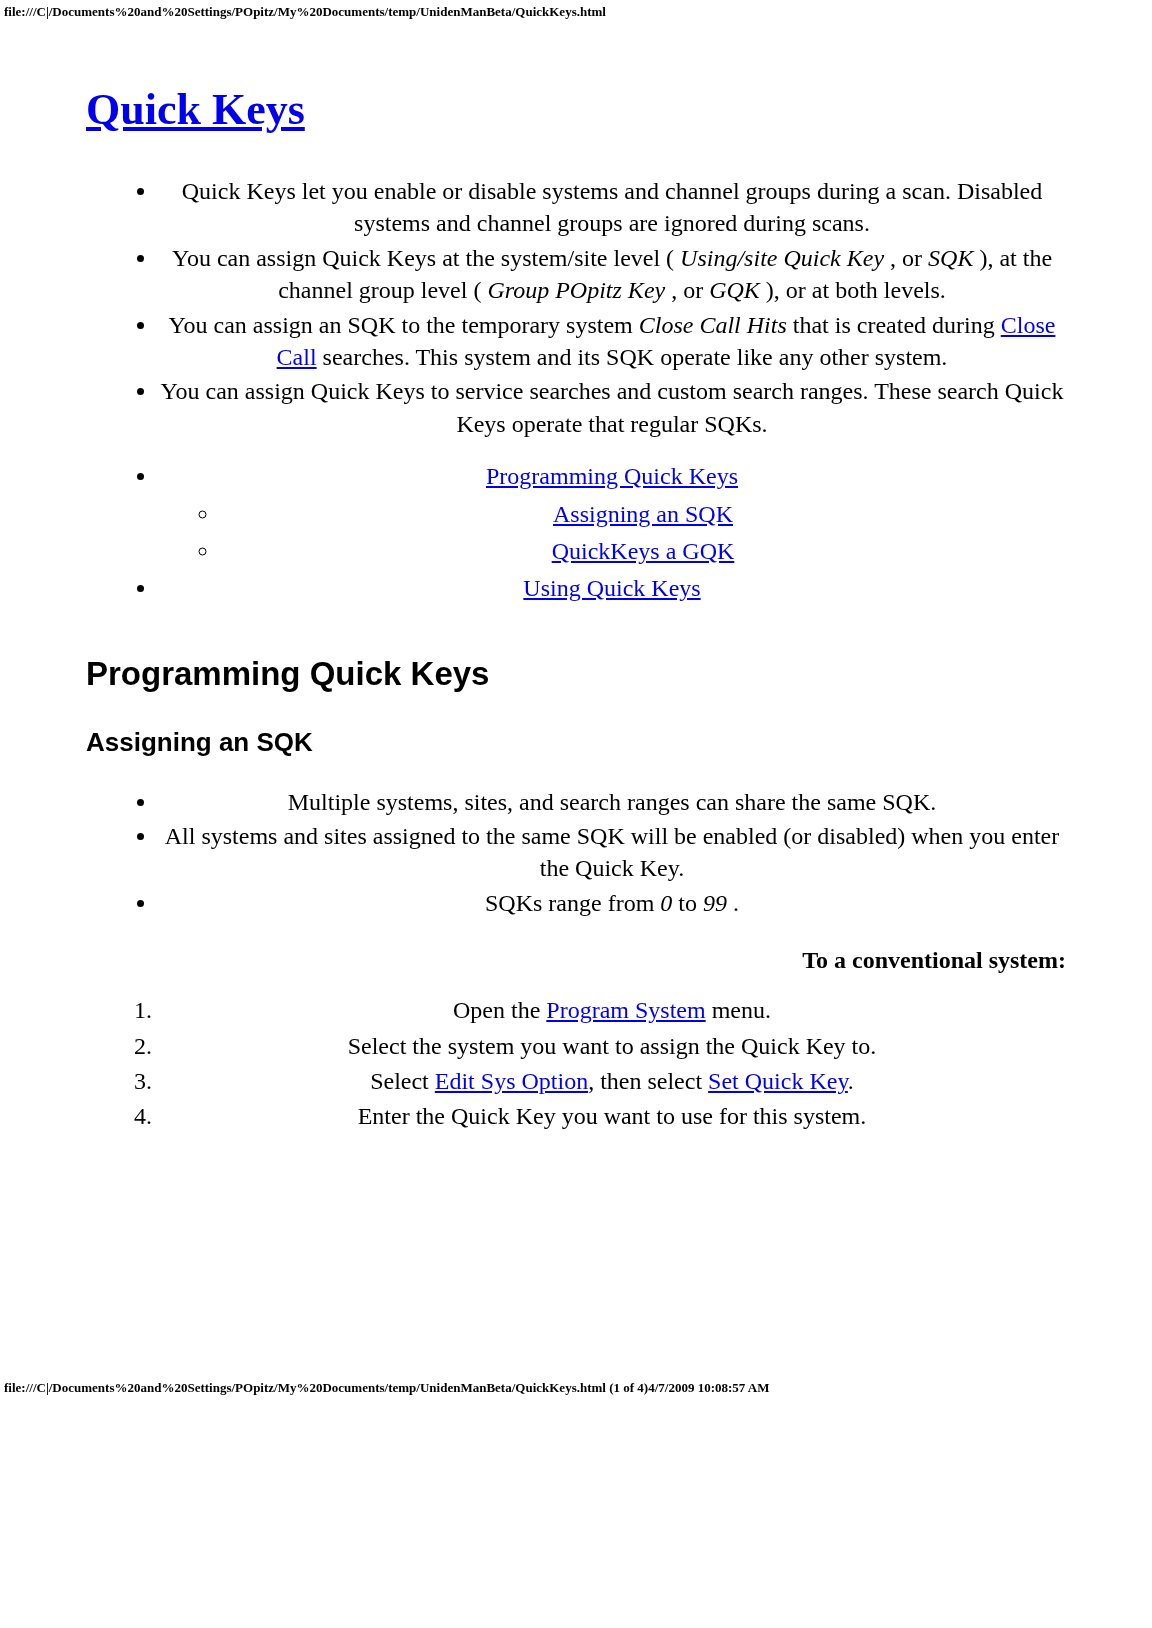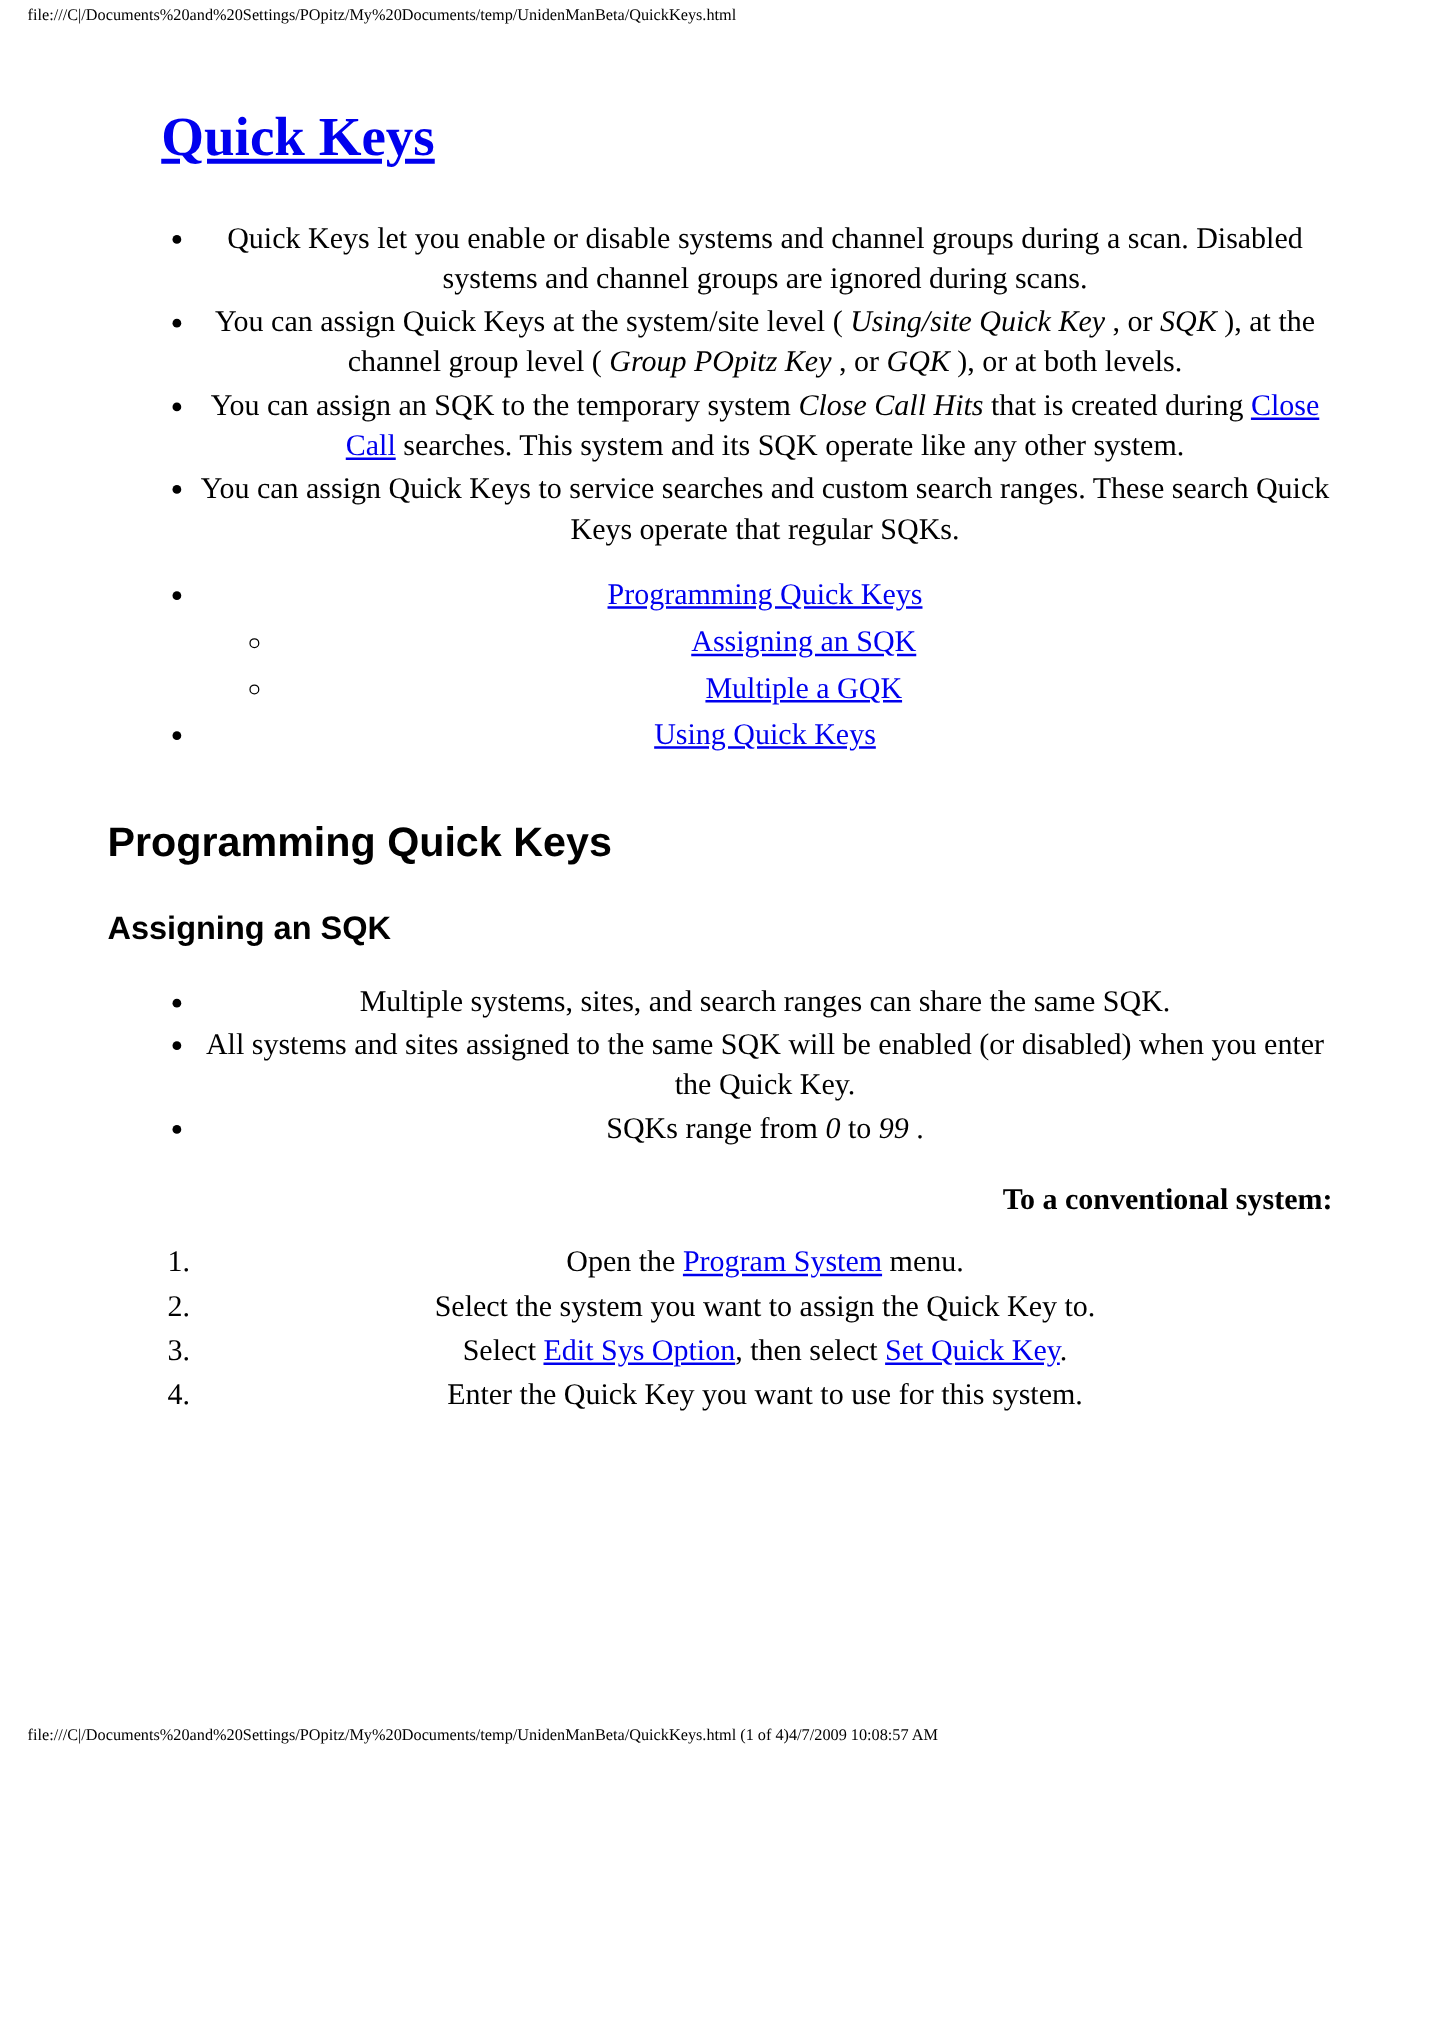--- a/index.html
+++ b/index.html
@@ -7,34 +7,34 @@
     padding: 0;
     font-family: "Times New Roman", Times, serif;
     font-size: 24px;
     color: #000;
     background: #fff;
     width: 1152px;
   }
   .header-path, .footer-path {
     font-size: 13px;
     font-family: "Times New Roman", Times, serif;
-    padding: 4px 22px;
+    padding: 4px 4px;
+    font-weight: bold;
   }
   .content {
     padding: 30px 86px 60px 86px;
   }
   h1 {
     margin: 30px 0 40px 0;
     font-size: 44px;
     font-weight: bold;
   }
   h1 a {
     color: #0000EE;
     text-decoration: underline;
-    margin-left: 43px;
   }
   h2 {
     font-size: 33px;
     font-weight: bold;
     margin: 50px 0 26px 0;
     font-family: Arial, Helvetica, sans-serif;
   }
   h3 {
     font-size: 26px;
     font-weight: bold;
@@ -105,21 +105,21 @@
       <span>You can assign an SQK to the temporary system </span><span class="italic">Close Call Hits</span><span> that is created during </span><a href="#" class="link">Close Call</a><span> searches. This system and its SQK operate like any other system.</span>
     </li>
     <li>You can assign Quick Keys to service searches and custom search ranges. These search Quick Keys operate that regular SQKs.</li>
   </ul>
 
   <ul class="disc">
     <li>
       <a href="#" class="link">Programming Quick Keys</a>
       <ul class="circle">
         <li><a href="#" class="link">Assigning an SQK</a></li>
-        <li><a href="#" class="link">Multiple a GQK</a></li>
+        <li><a href="#" class="link">QuickKeys a GQK</a></li>
       </ul>
     </li>
     <li>
       <a href="#" class="link">Using Quick Keys</a>
     </li>
   </ul>
 
   <h2>Programming Quick Keys</h2>
 
   <h3>Assigning an SQK</h3>

